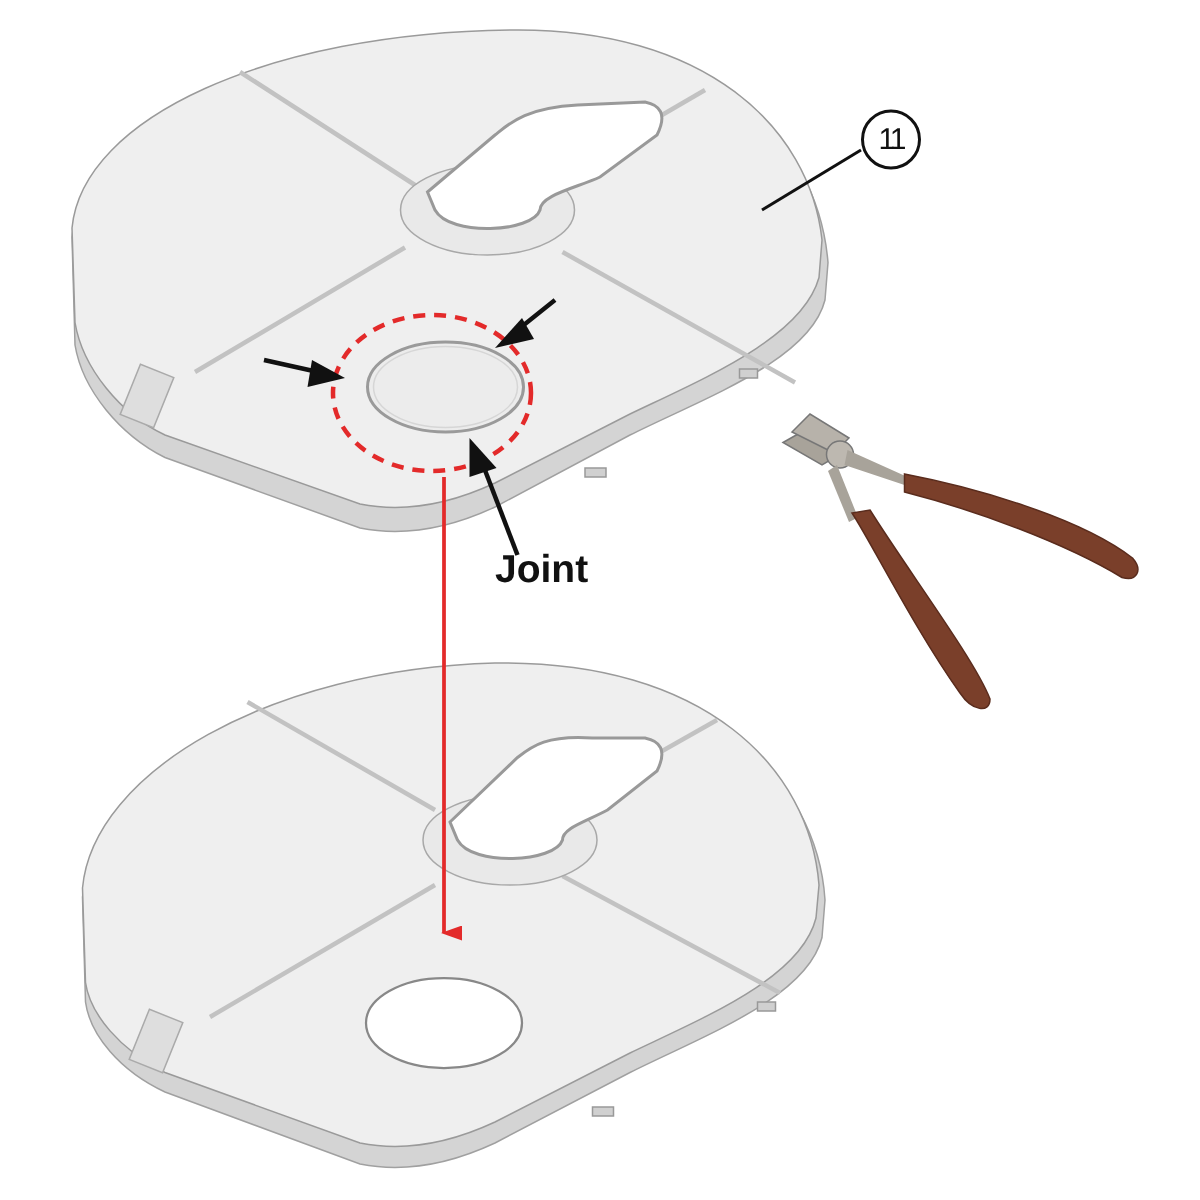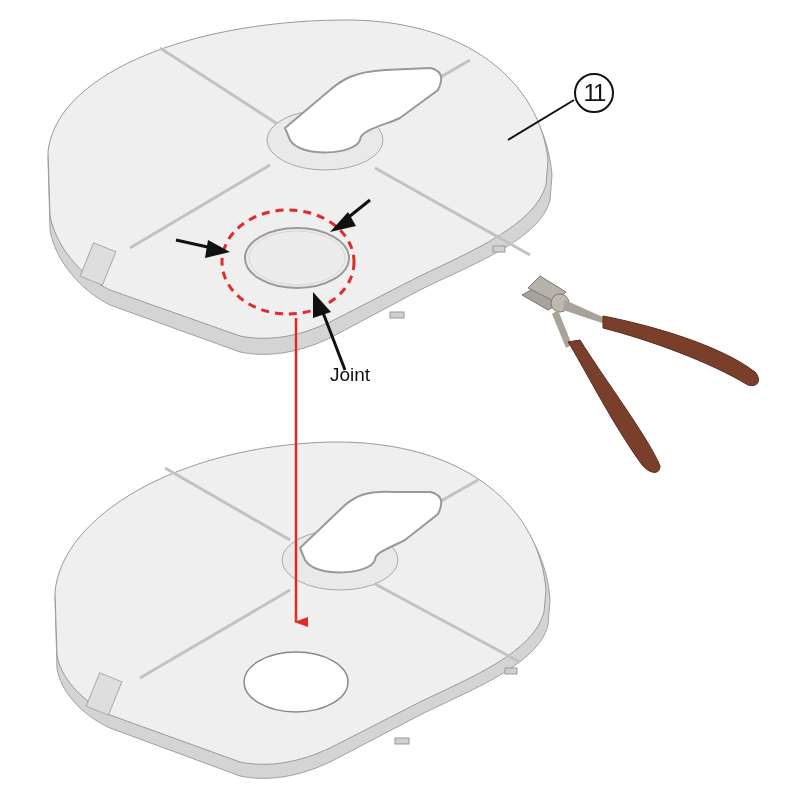--- a/index.html
+++ b/index.html
@@ -1,22 +1,22 @@
 <!DOCTYPE html>
 <html><head>
 <meta charset="utf-8">
 <style>
   html, body { margin: 0; padding: 0; background: #ffffff; }
   body { width: 800px; height: 800px; overflow: hidden; position: relative;
          font-family: "Liberation Sans", sans-serif; }
   svg { position: absolute; left: 0; top: 0; }
   .label { position: absolute; color: #111; font-family: "Liberation Sans", sans-serif; }
-  #joint-label { left: 330px; top: 364px; font-size: 19px; }
+  #joint-label { left: 330px; top: 364px; font-size: 26px; font-weight: bold; }
   #part-number { left: 574px; top: 73px; width: 36px; height: 36px; border: 2px solid #111;
-                 border-radius: 50%; font-size: 24px; line-height: 36px; text-align: center;
+                 border-radius: 50%; font-size: 20px; line-height: 36px; text-align: center;
                  letter-spacing: -2px; }
 </style>
 </head>
 <body>
 
 <svg width="800" height="800" viewBox="0 0 800 800">
   <defs>
     <marker id="redhead" markerWidth="10" markerHeight="14" refX="5" refY="12" orient="auto" markerUnits="userSpaceOnUse">
       <path d="M0,0 L10,0 L5,14 Z" fill="#e32a2a"></path>
     </marker>

